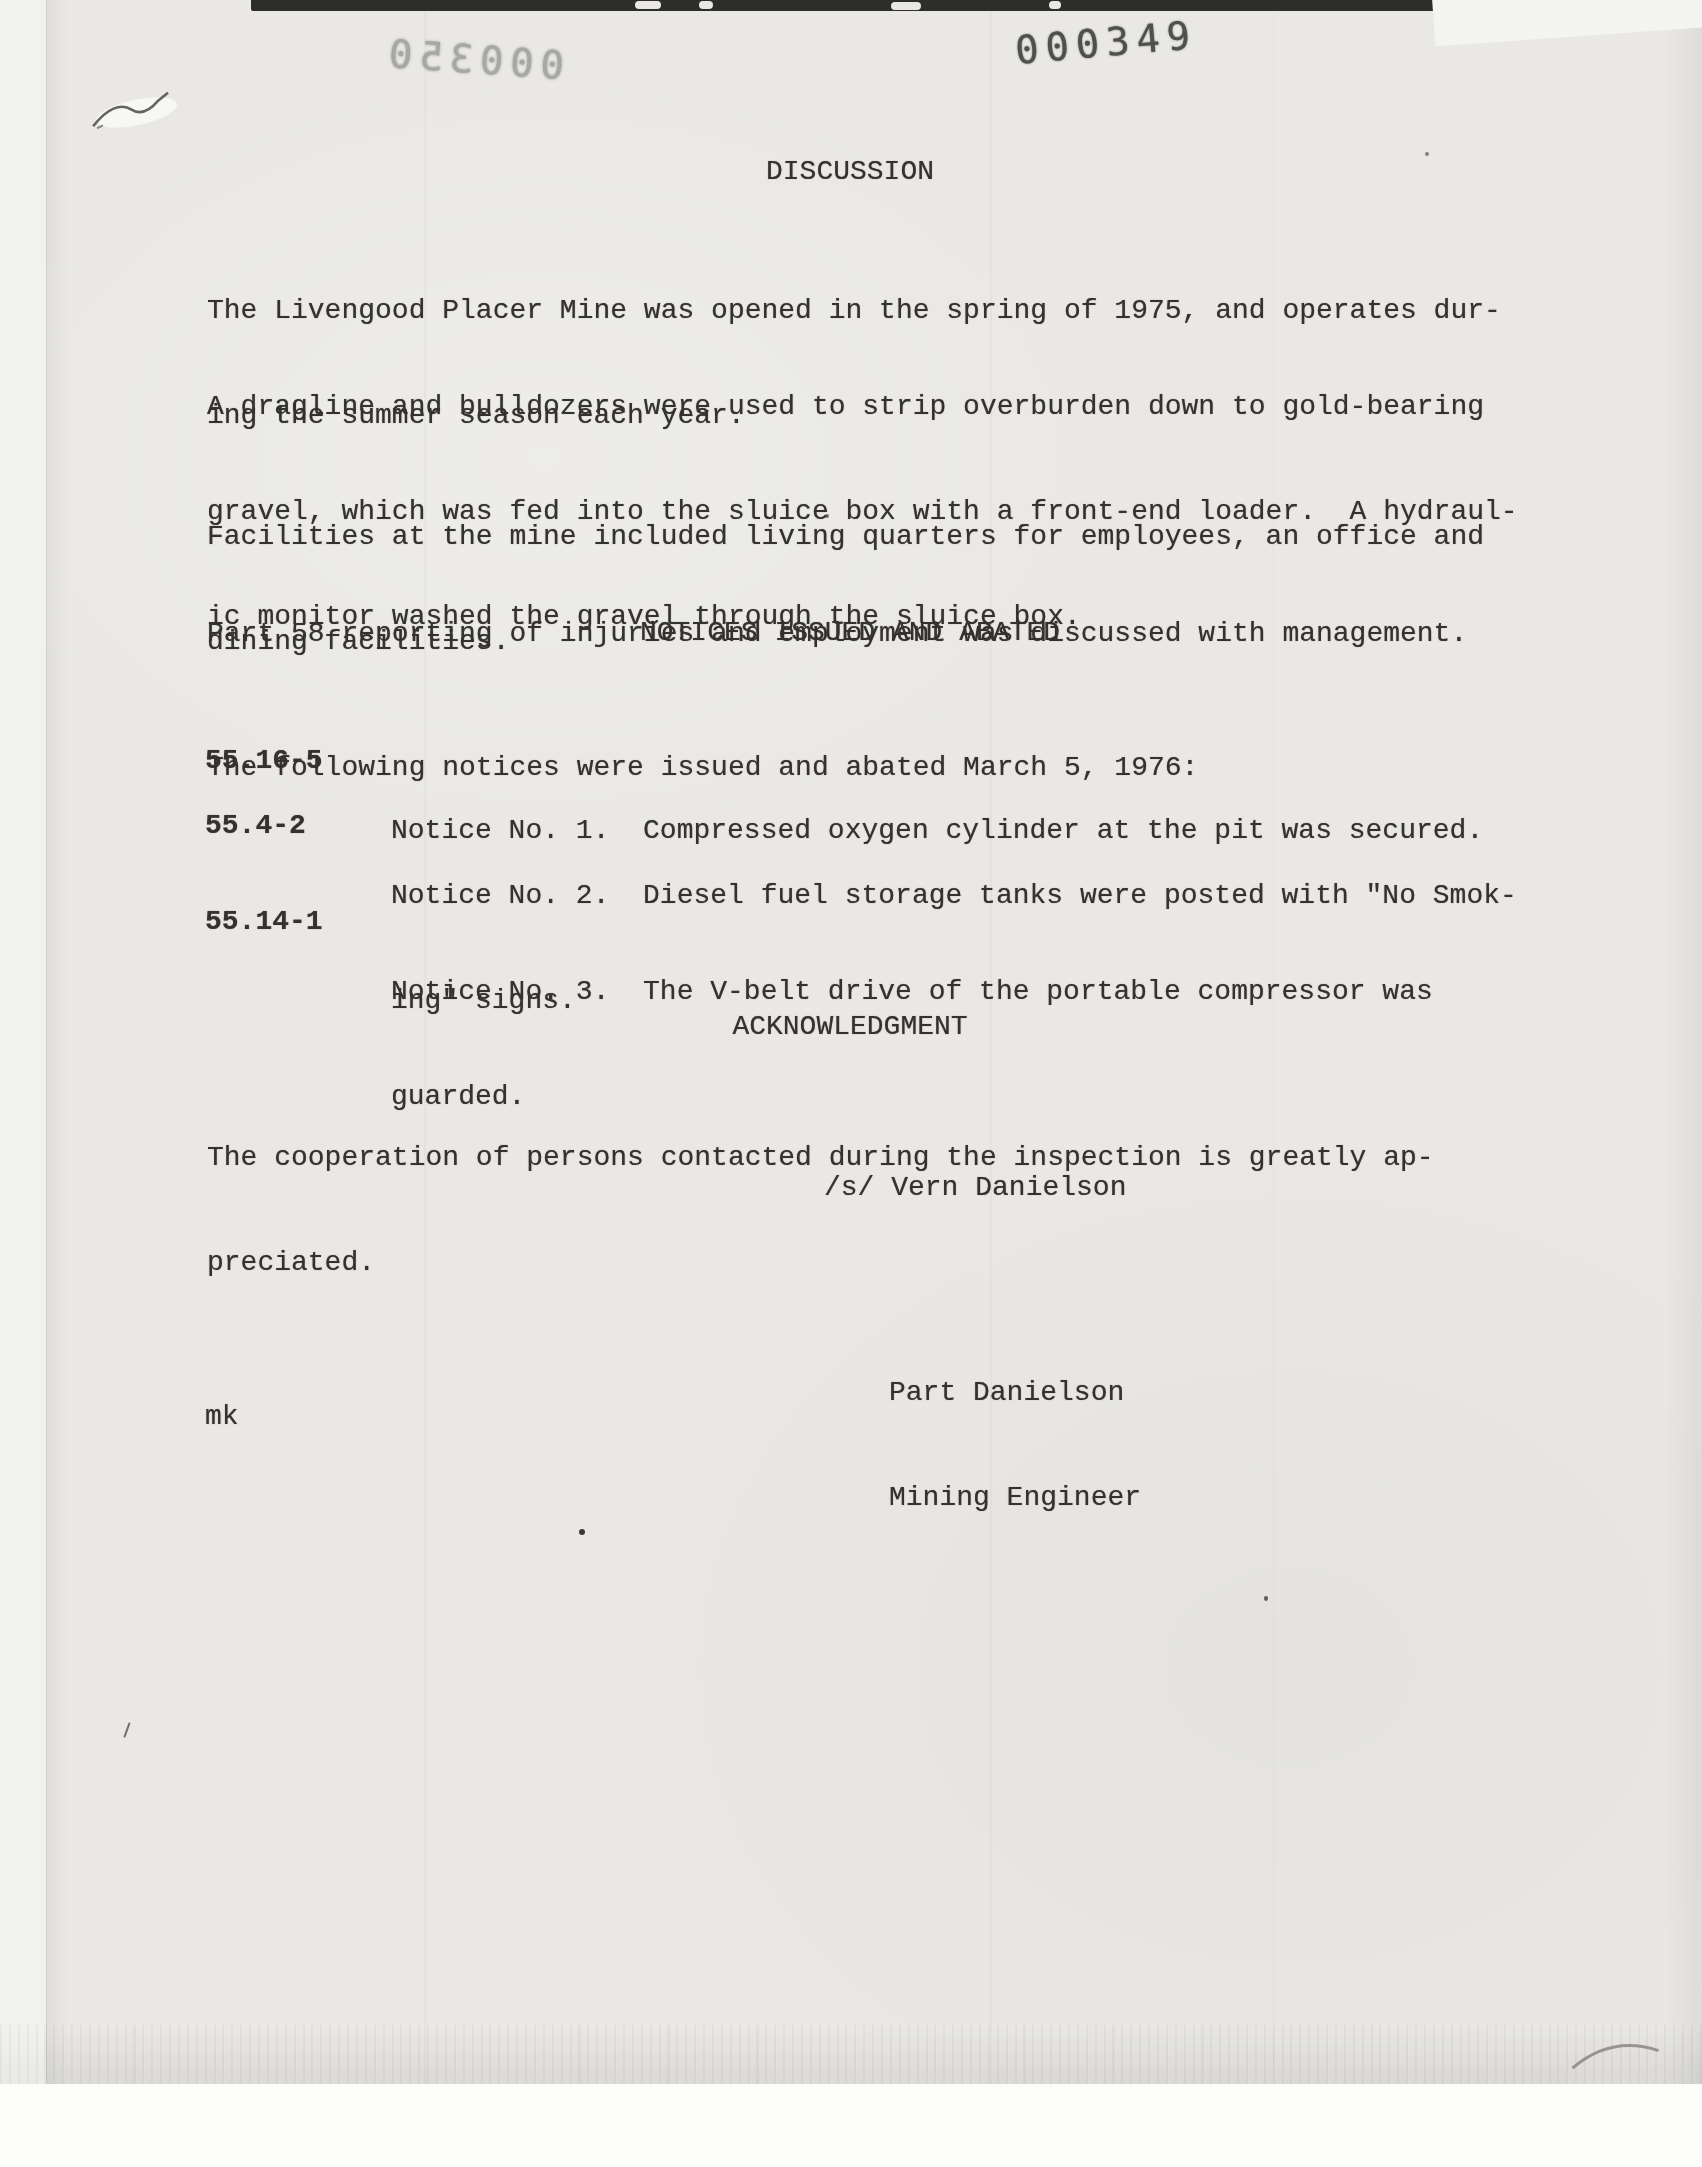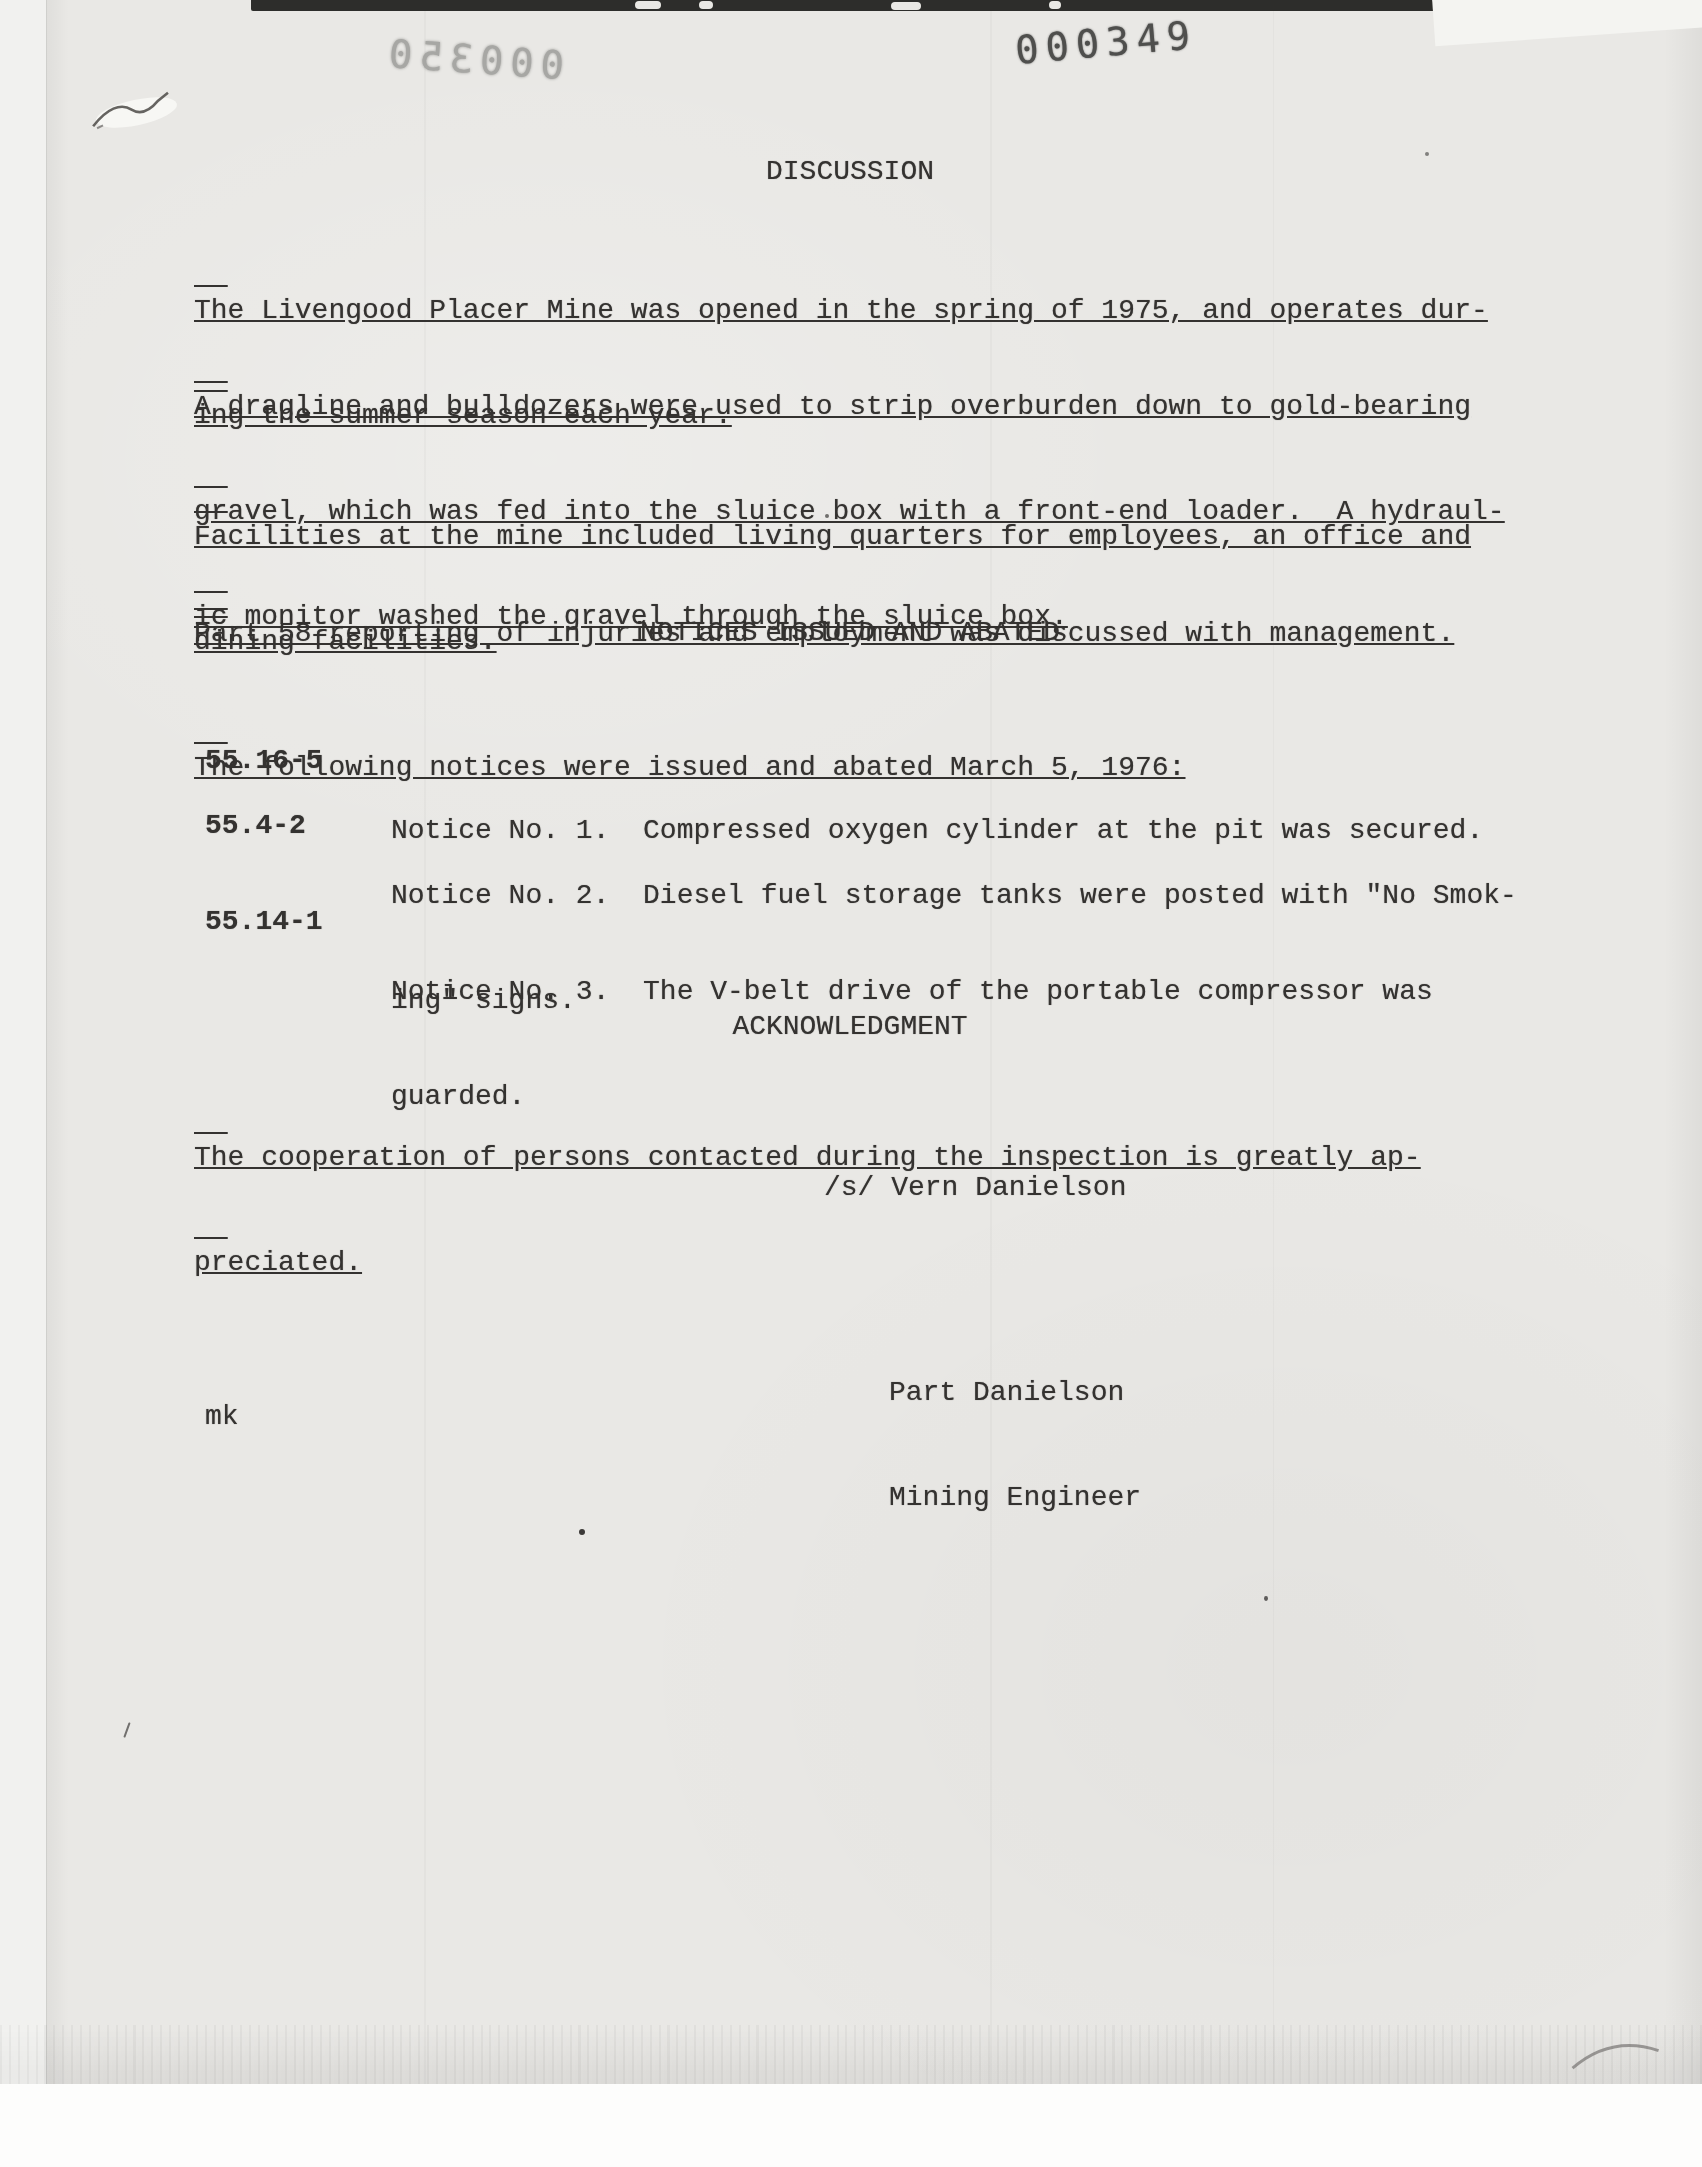--- a/index.html
+++ b/index.html
@@ -72,21 +72,21 @@
     font-size: 28px;
     line-height: 35px;
     white-space: pre;
     letter-spacing: 0;
     text-shadow: 0 0 1px rgba(40,38,36,0.55);
   }
   .tw .tl { height: 35px; }
 
   .centered { left: 205px; width: 1290px; text-align: center; }
 
-  .body-col { left: 194px; text-decoration: underline; }
+  .body-col { left: 207px; }
   .notice-code { left: 205px; font-weight: bold; }
   .notice-body { left: 391px; }
 
   
   .stamp {
     position: absolute;
     font-family: "DejaVu Sans Mono", monospace;
     font-size: 39px;
     letter-spacing: 6.9px;
     white-space: pre;

